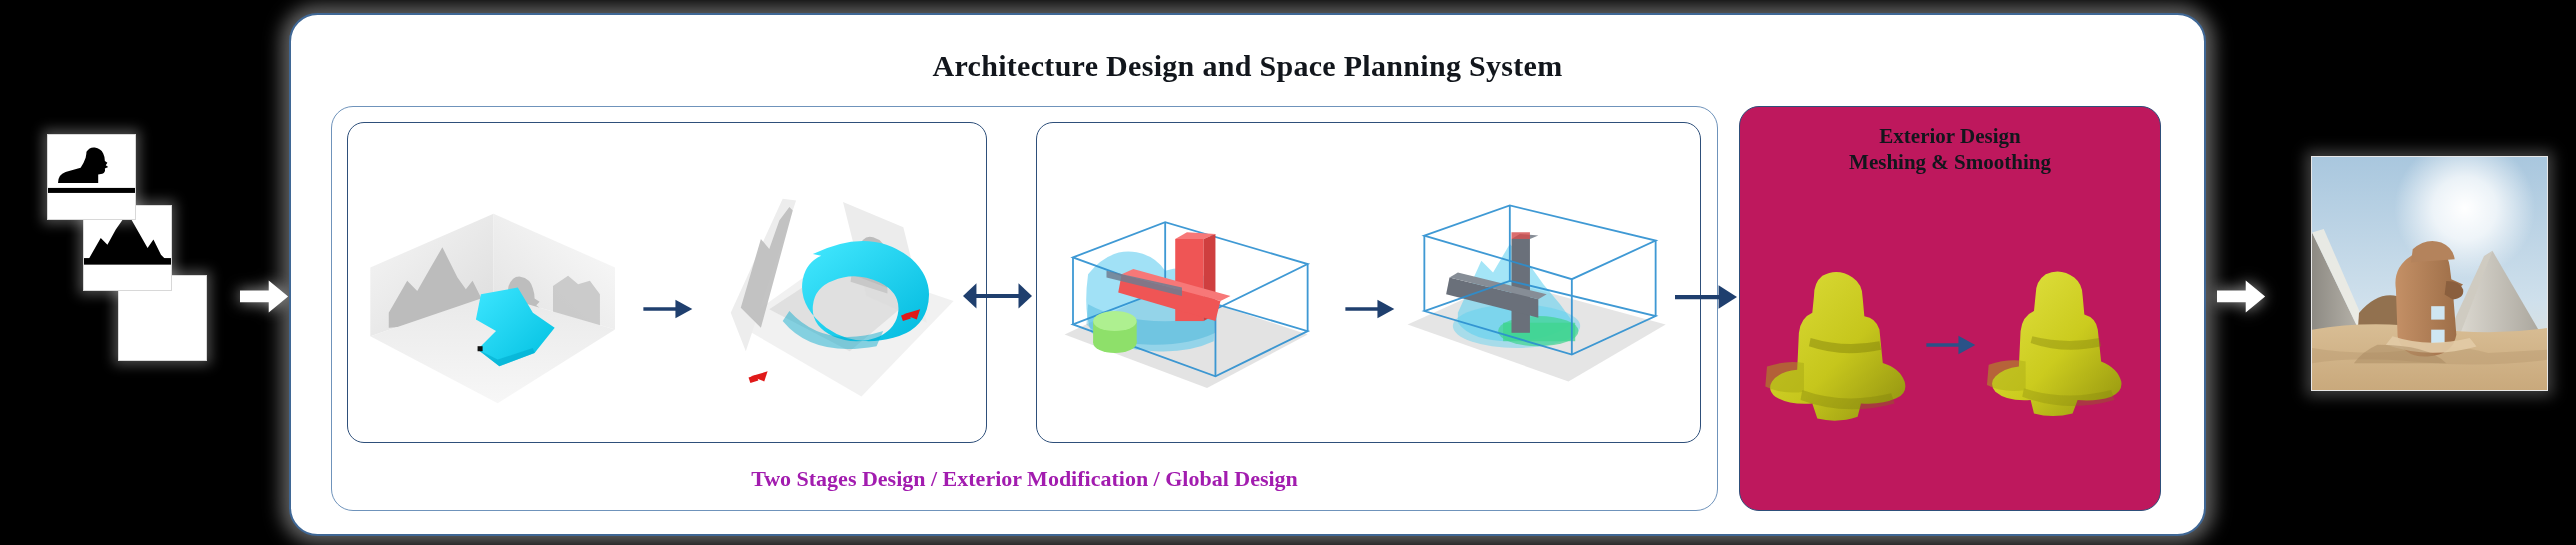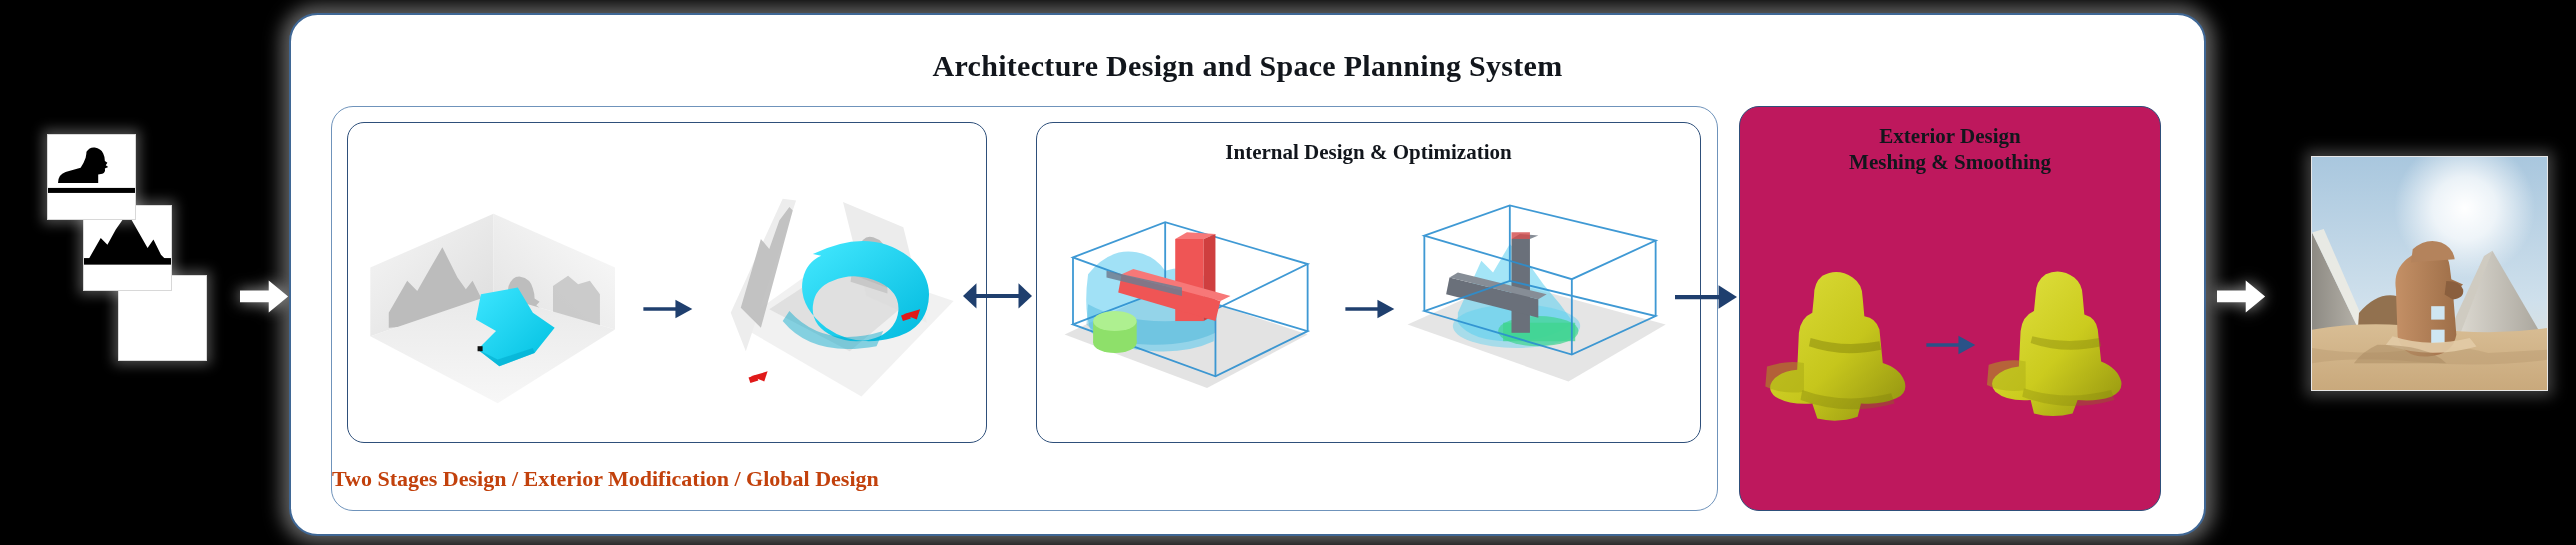--- a/index.html
+++ b/index.html
@@ -23,22 +23,22 @@
     background:#fff;border:2.5px solid #3f6795;border-radius:28.5px;
     box-shadow:0 0 18.5px 7.6px rgba(255,255,255,.38);}
 
   #system-title{position:absolute;left:0;top:34px;width:100%;text-align:center;
     font-size:30px;font-weight:bold;color:#12161c;letter-spacing:0.3px;
     font-family:"Liberation Serif",serif;}
 
   
   #two-stage-group{position:absolute;left:40px;top:91px;width:1385px;height:403px;
     background:#fff;border:1.7px solid #6f93bb;border-radius:22px;}
-  #group-caption{position:absolute;left:0;bottom:18.5px;width:100%;text-align:left;
-    font-size:22px;font-weight:bold;color:#c2410c;}
+  #group-caption{position:absolute;left:0;bottom:18.5px;width:100%;text-align:center;
+    font-size:22px;font-weight:bold;color:#a21caf;}
 
   .panel{position:absolute;background:#fff;border:1.7px solid #2e4f7a;border-radius:17px;}
   .panel-title{position:absolute;left:0;top:17px;width:100%;text-align:center;
     font-size:21px;font-weight:bold;color:#12161c;line-height:1.22;}
   .panel-body{position:absolute;left:0;right:0;top:60px;bottom:8.4px;display:flex;
     align-items:center;justify-content:center;gap:8.4px;}
 
   #panel-exterior{left:15px;top:15px;width:638px;height:319px;}
   #panel-internal{left:704px;top:15px;width:663px;height:319px;}
   #panel-meshing{position:absolute;left:1448px;top:91px;width:420px;height:403px;
@@ -178,21 +178,20 @@
               <rect x="56" y="226" width="10" height="7" fill="#e01919" transform="rotate(-18 60 229)"></rect>
               <polygon points="240,152 260,146 256,158" fill="#e01919"></polygon>
               <rect x="238" y="152" width="10" height="7" fill="#e01919" transform="rotate(-18 242 155)"></rect>
             </svg>
           </div>
 
         </div>
       </div>
 
       <div class="panel" id="panel-internal">
-        <div class="panel-title">Internal Design &amp; Optimization</div>
         <div class="panel-body">
 
           <div class="fig">
             <svg viewBox="0 0 330 290">
 
               <polygon points="10,176 130,120 300,176 180,240" fill="#dcdcdc" opacity=".8"></polygon>
 
               <path fill="#53c8ee" opacity=".55" d="M38 104 q26-32 58-26 q22 4 34 22 q28-8 46 6 q16 12 14 34 l-2 44 q-30 14-70 12 q-48-2-76-22 q-10-26-4-70 z"></path>
               <path fill="#2fa8d4" opacity=".35" d="M38 140 q40 22 102 20 q34-2 50-12 l0 26 q-34 16-82 14 q-50-2-72-24 z"></path>
 

